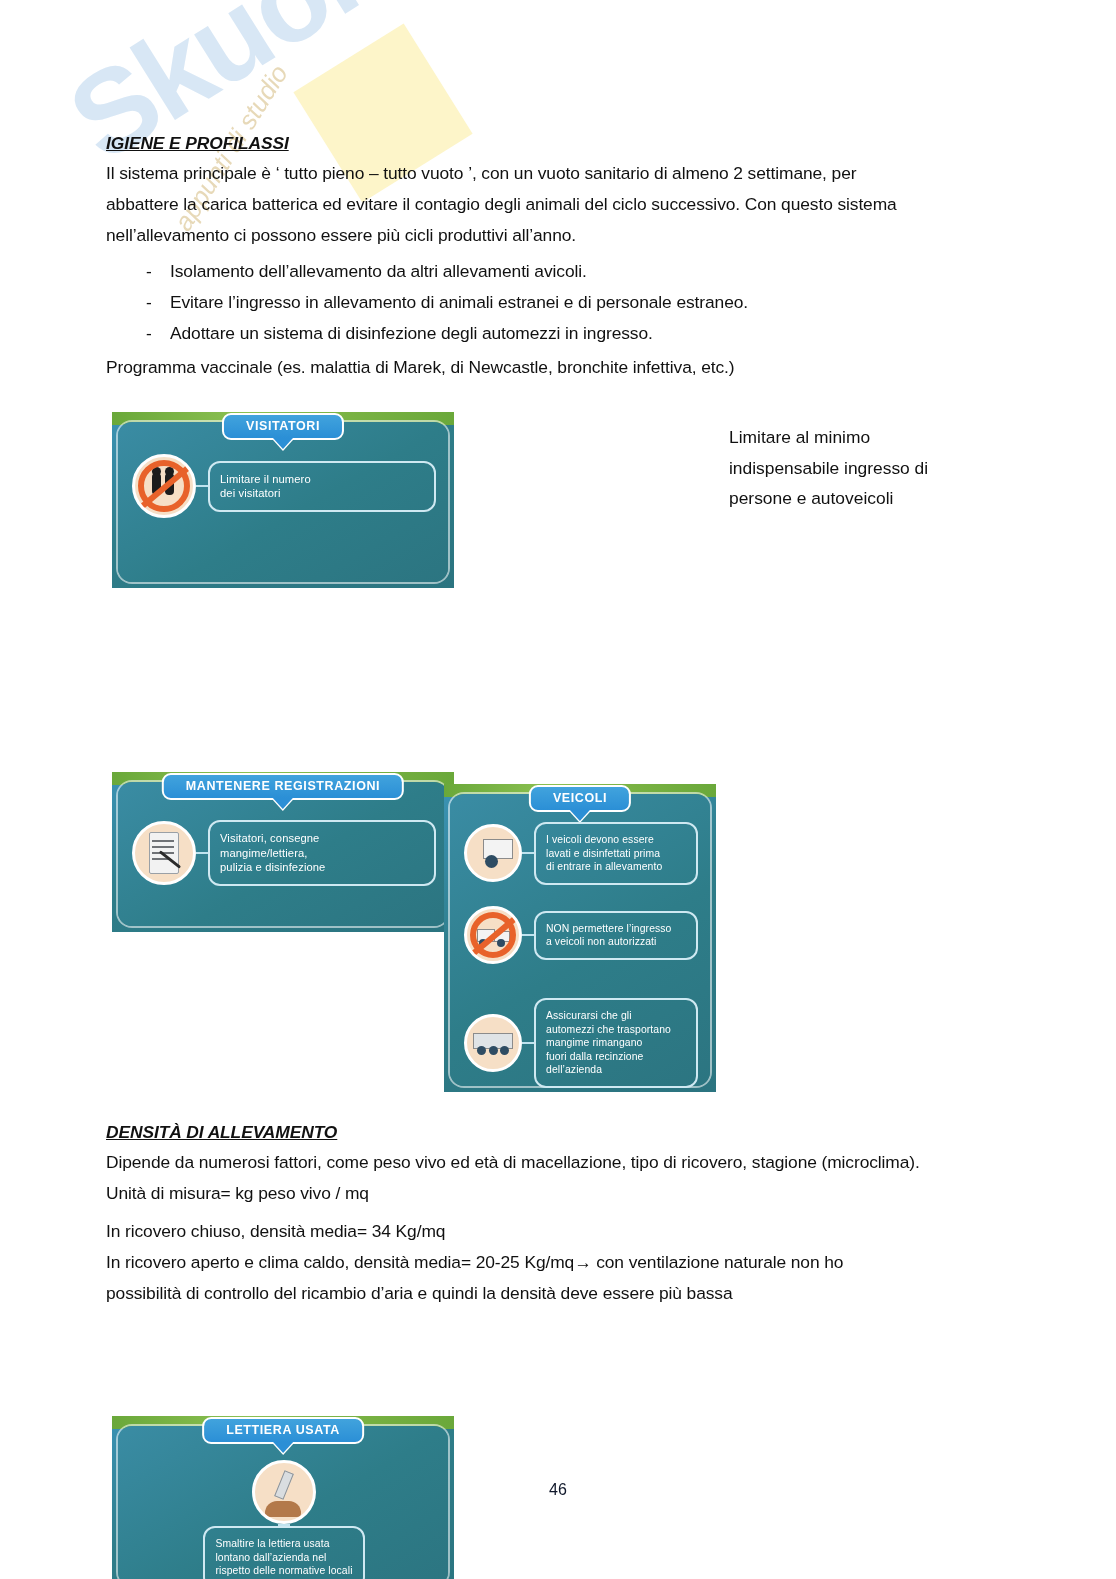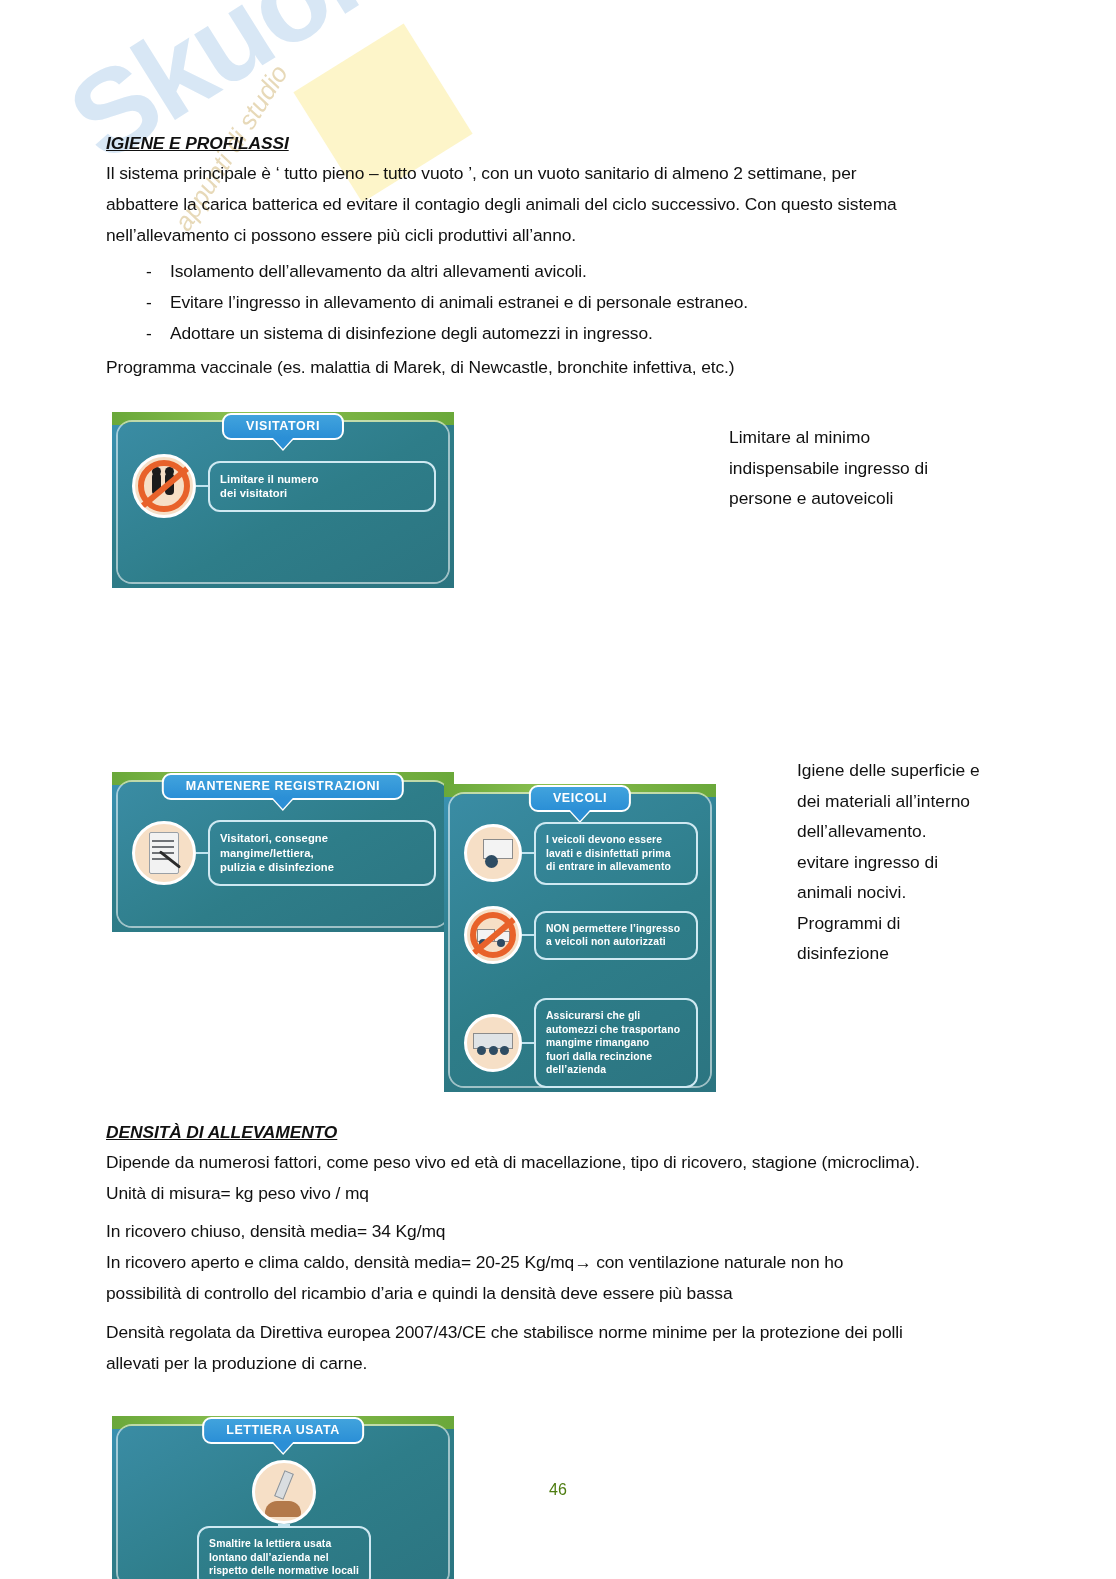--- a/index.html
+++ b/index.html
@@ -126,21 +126,21 @@
   .ico.small{width:52px;height:52px;}
   .connector{
     width:12px;height:2px;background:#bfe3ef;flex:0 0 auto;
   }
   .bubble{
     flex:1 1 auto;
     border:2px solid #cfe9f2;
     border-radius:12px;
     color:#ffffff;
     font-size:10.4px;
-    font-weight:700;
+    font-weight:400;
     line-height:13.5px;
     padding:9px 10px;
     letter-spacing:.1px;
   }
   .bubble.big{font-size:11.2px;line-height:14.5px;}
 
   
   .noSign{
     position:absolute;inset:3px;border-radius:50%;
     border:6px solid #e8622a;
@@ -166,21 +166,21 @@
   .brush{position:absolute;width:8px;height:26px;background:#d9dde0;border:1px solid #8d9296;transform:rotate(22deg);left:24px;top:8px;}
   .dirt{position:absolute;left:10px;bottom:4px;width:36px;height:16px;border-radius:18px 18px 6px 6px;background:#b3794a;}
 
   .annot{
     position:absolute;
     font-size:17.4px;line-height:30.5px;color:#111;
   }
 
   #pageno{
     position:absolute;left:0;right:0;top:1481px;
-    text-align:center;font-size:16px;color:#4d7c0f;
+    text-align:center;font-size:16px;color:#0f172a;
   }
 </style>
 </head>
 <body>
 
 <div id="watermark">
   <div class="wm-yellow"></div>
   <div class="wm-text">Skuola.net</div>
   <div class="wm-sub">appunti di studio</div>
 </div>
@@ -319,42 +319,31 @@
           <div class="bubble" style="white-space:pre-line;">Smaltire la lettiera usata
 lontano dall’azienda nel
 rispetto delle normative locali</div>
         </div>
       </div>
     </div>
 
     <div class="annot" style="left:729px;top:422px;width:260px;white-space:pre-line;">Limitare al minimo
 indispensabile ingresso di
 persone e autoveicoli</div>
-    <div class="annot" style="left:797px;top:755px;width:250px;white-space:pre-line;">Igiene delle superficie e
-dei materiali all’interno
-dell’allevamento.
-evitare ingresso di
-animali nocivi.
-Programmi di
-disinfezione</div>
   </div>
 
   <div class="doc-text heading" style="left:106px;top:1117px;">DENSITÀ DI ALLEVAMENTO</div>
 
   <div class="doc-text" style="left:106px;top:1147px;width:900px;">
     <div>Dipende da numerosi fattori, come peso vivo ed età di macellazione, tipo di ricovero, stagione (microclima).</div>
     <div>Unità di misura= kg peso vivo / mq</div>
   </div>
 
   <div class="doc-text" style="left:106px;top:1216px;width:900px;">
     <div>In ricovero chiuso, densità media= 34 Kg/mq</div>
     <div>In ricovero aperto e clima caldo, densità media= 20-25 Kg/mq→ con ventilazione naturale non ho</div>
     <div>possibilità di controllo del ricambio d’aria e quindi la densità deve essere più bassa</div>
   </div>
 
-  <div class="doc-text" style="left:106px;top:1317px;width:900px;">
-    <div>Densità regolata da Direttiva europea 2007/43/CE che stabilisce norme minime per la protezione dei polli</div>
-    <div>allevati per la produzione di carne.</div>
-  </div>
 
   <div id="pageno">46</div>
 
 </div>
 
 </body></html>

